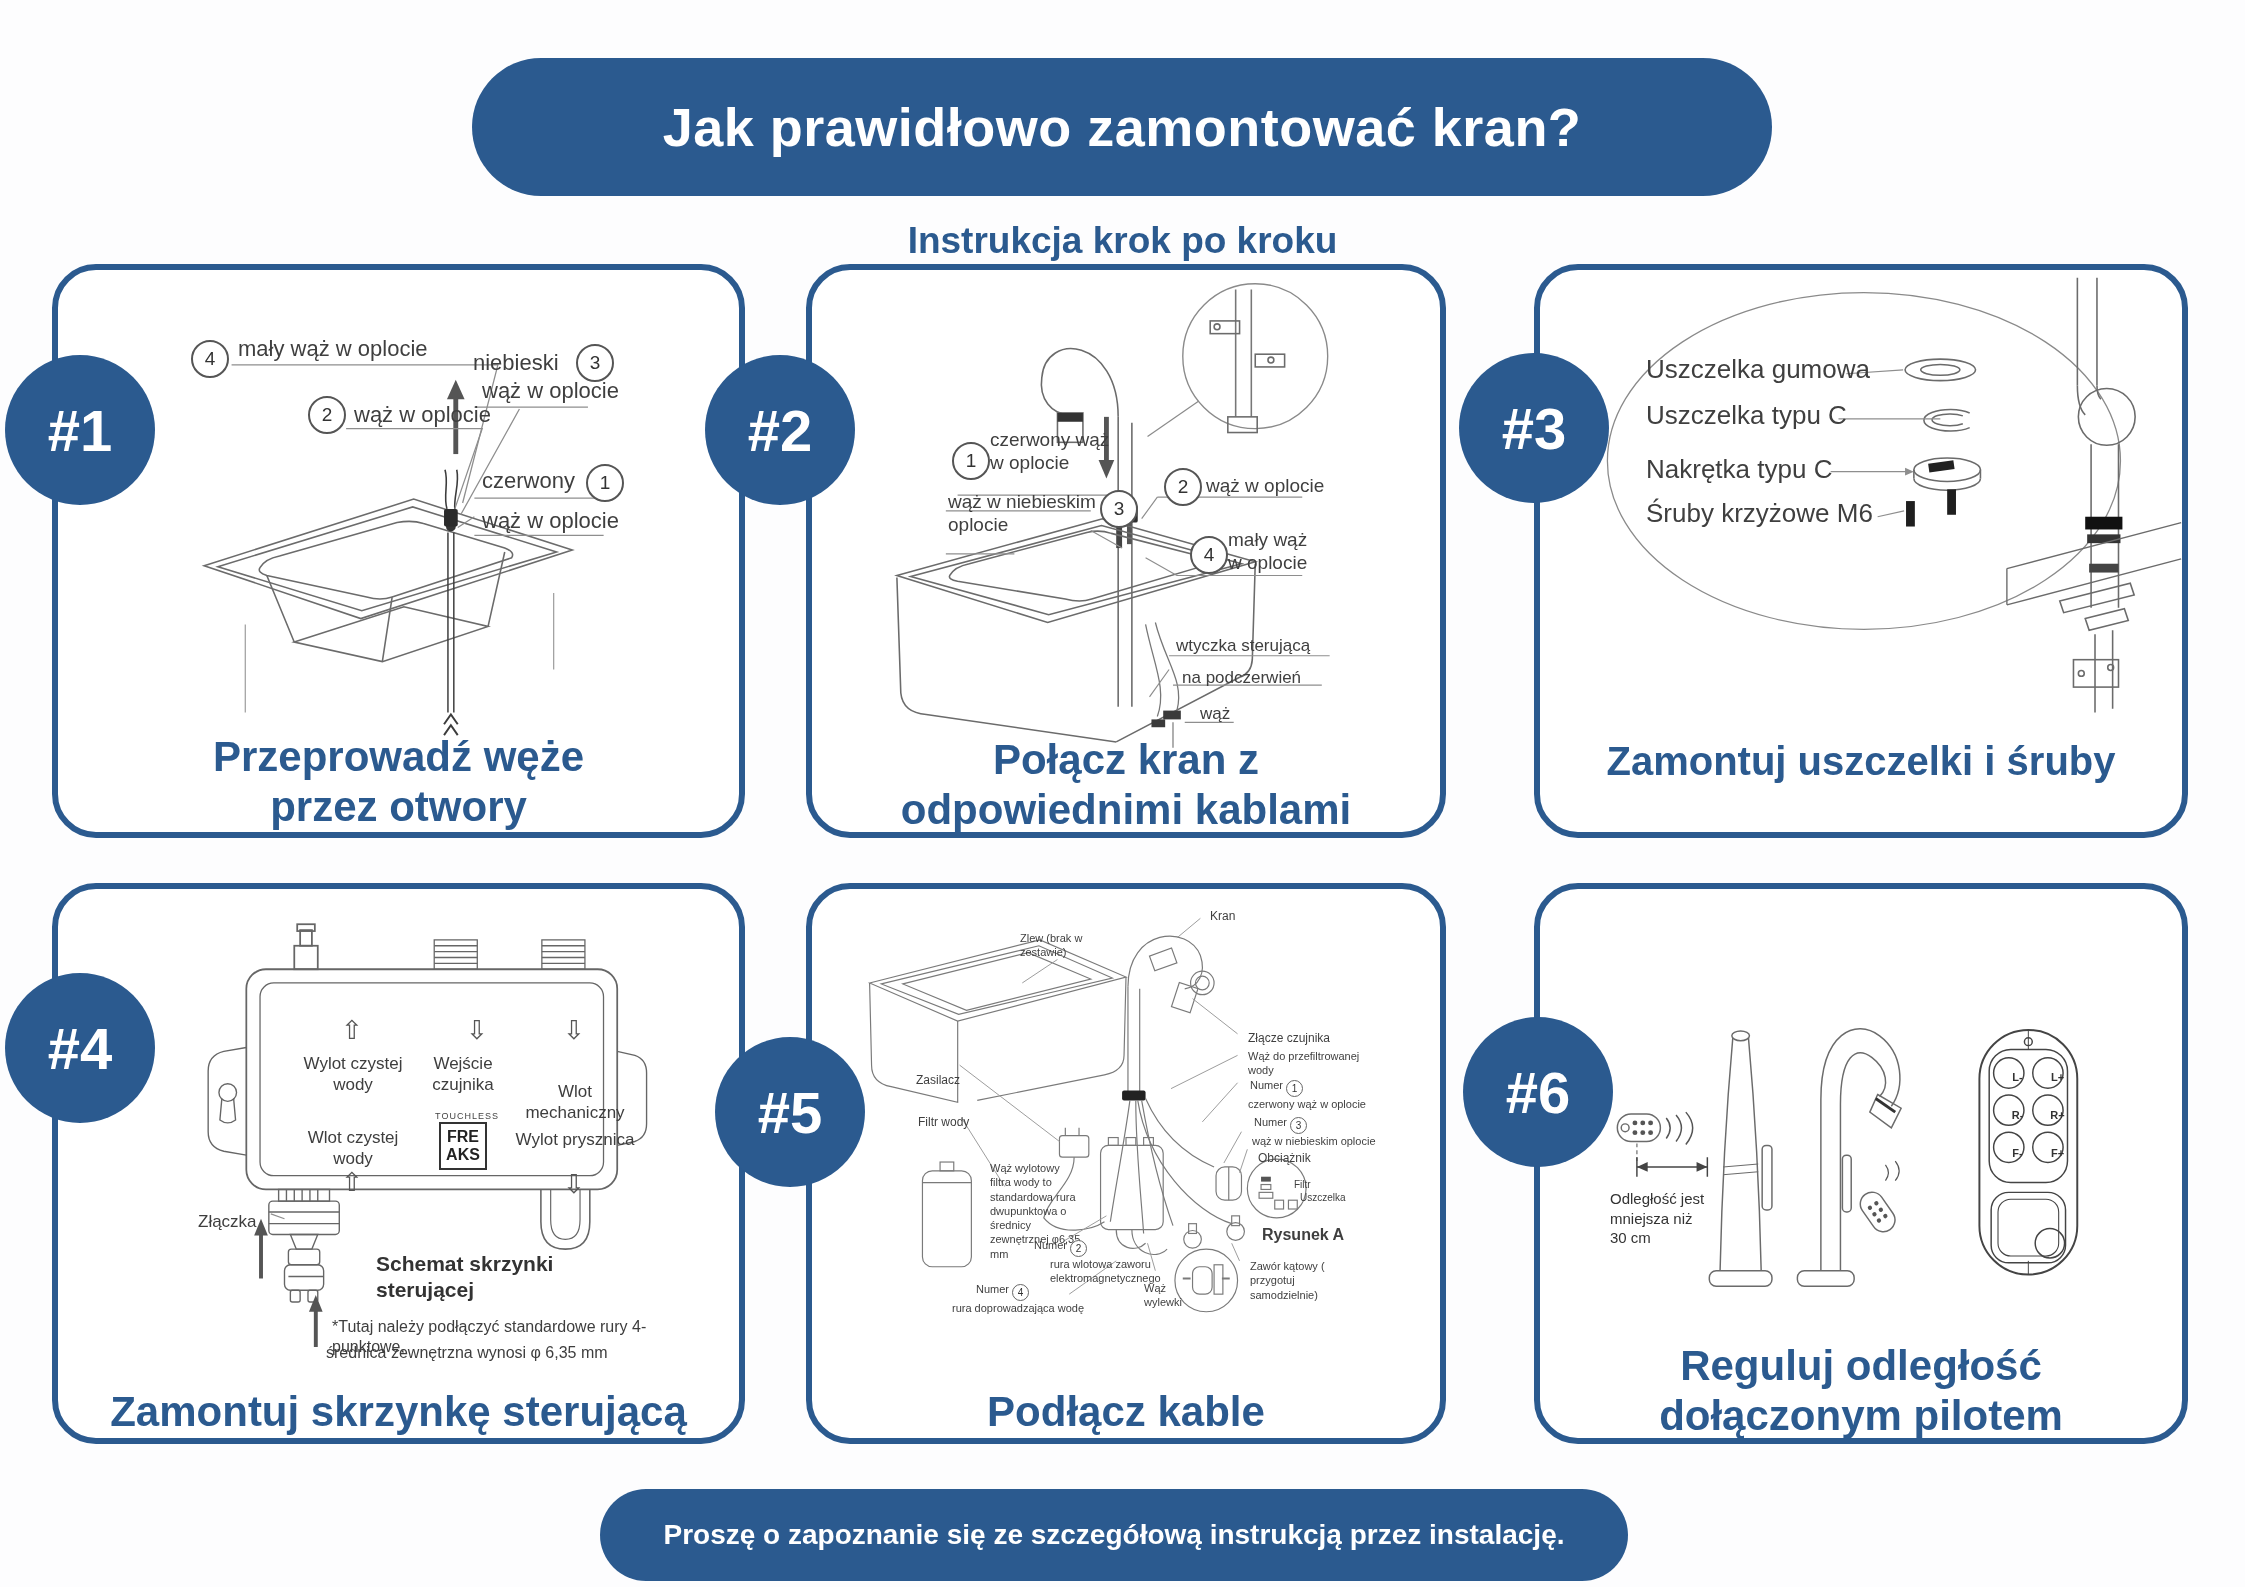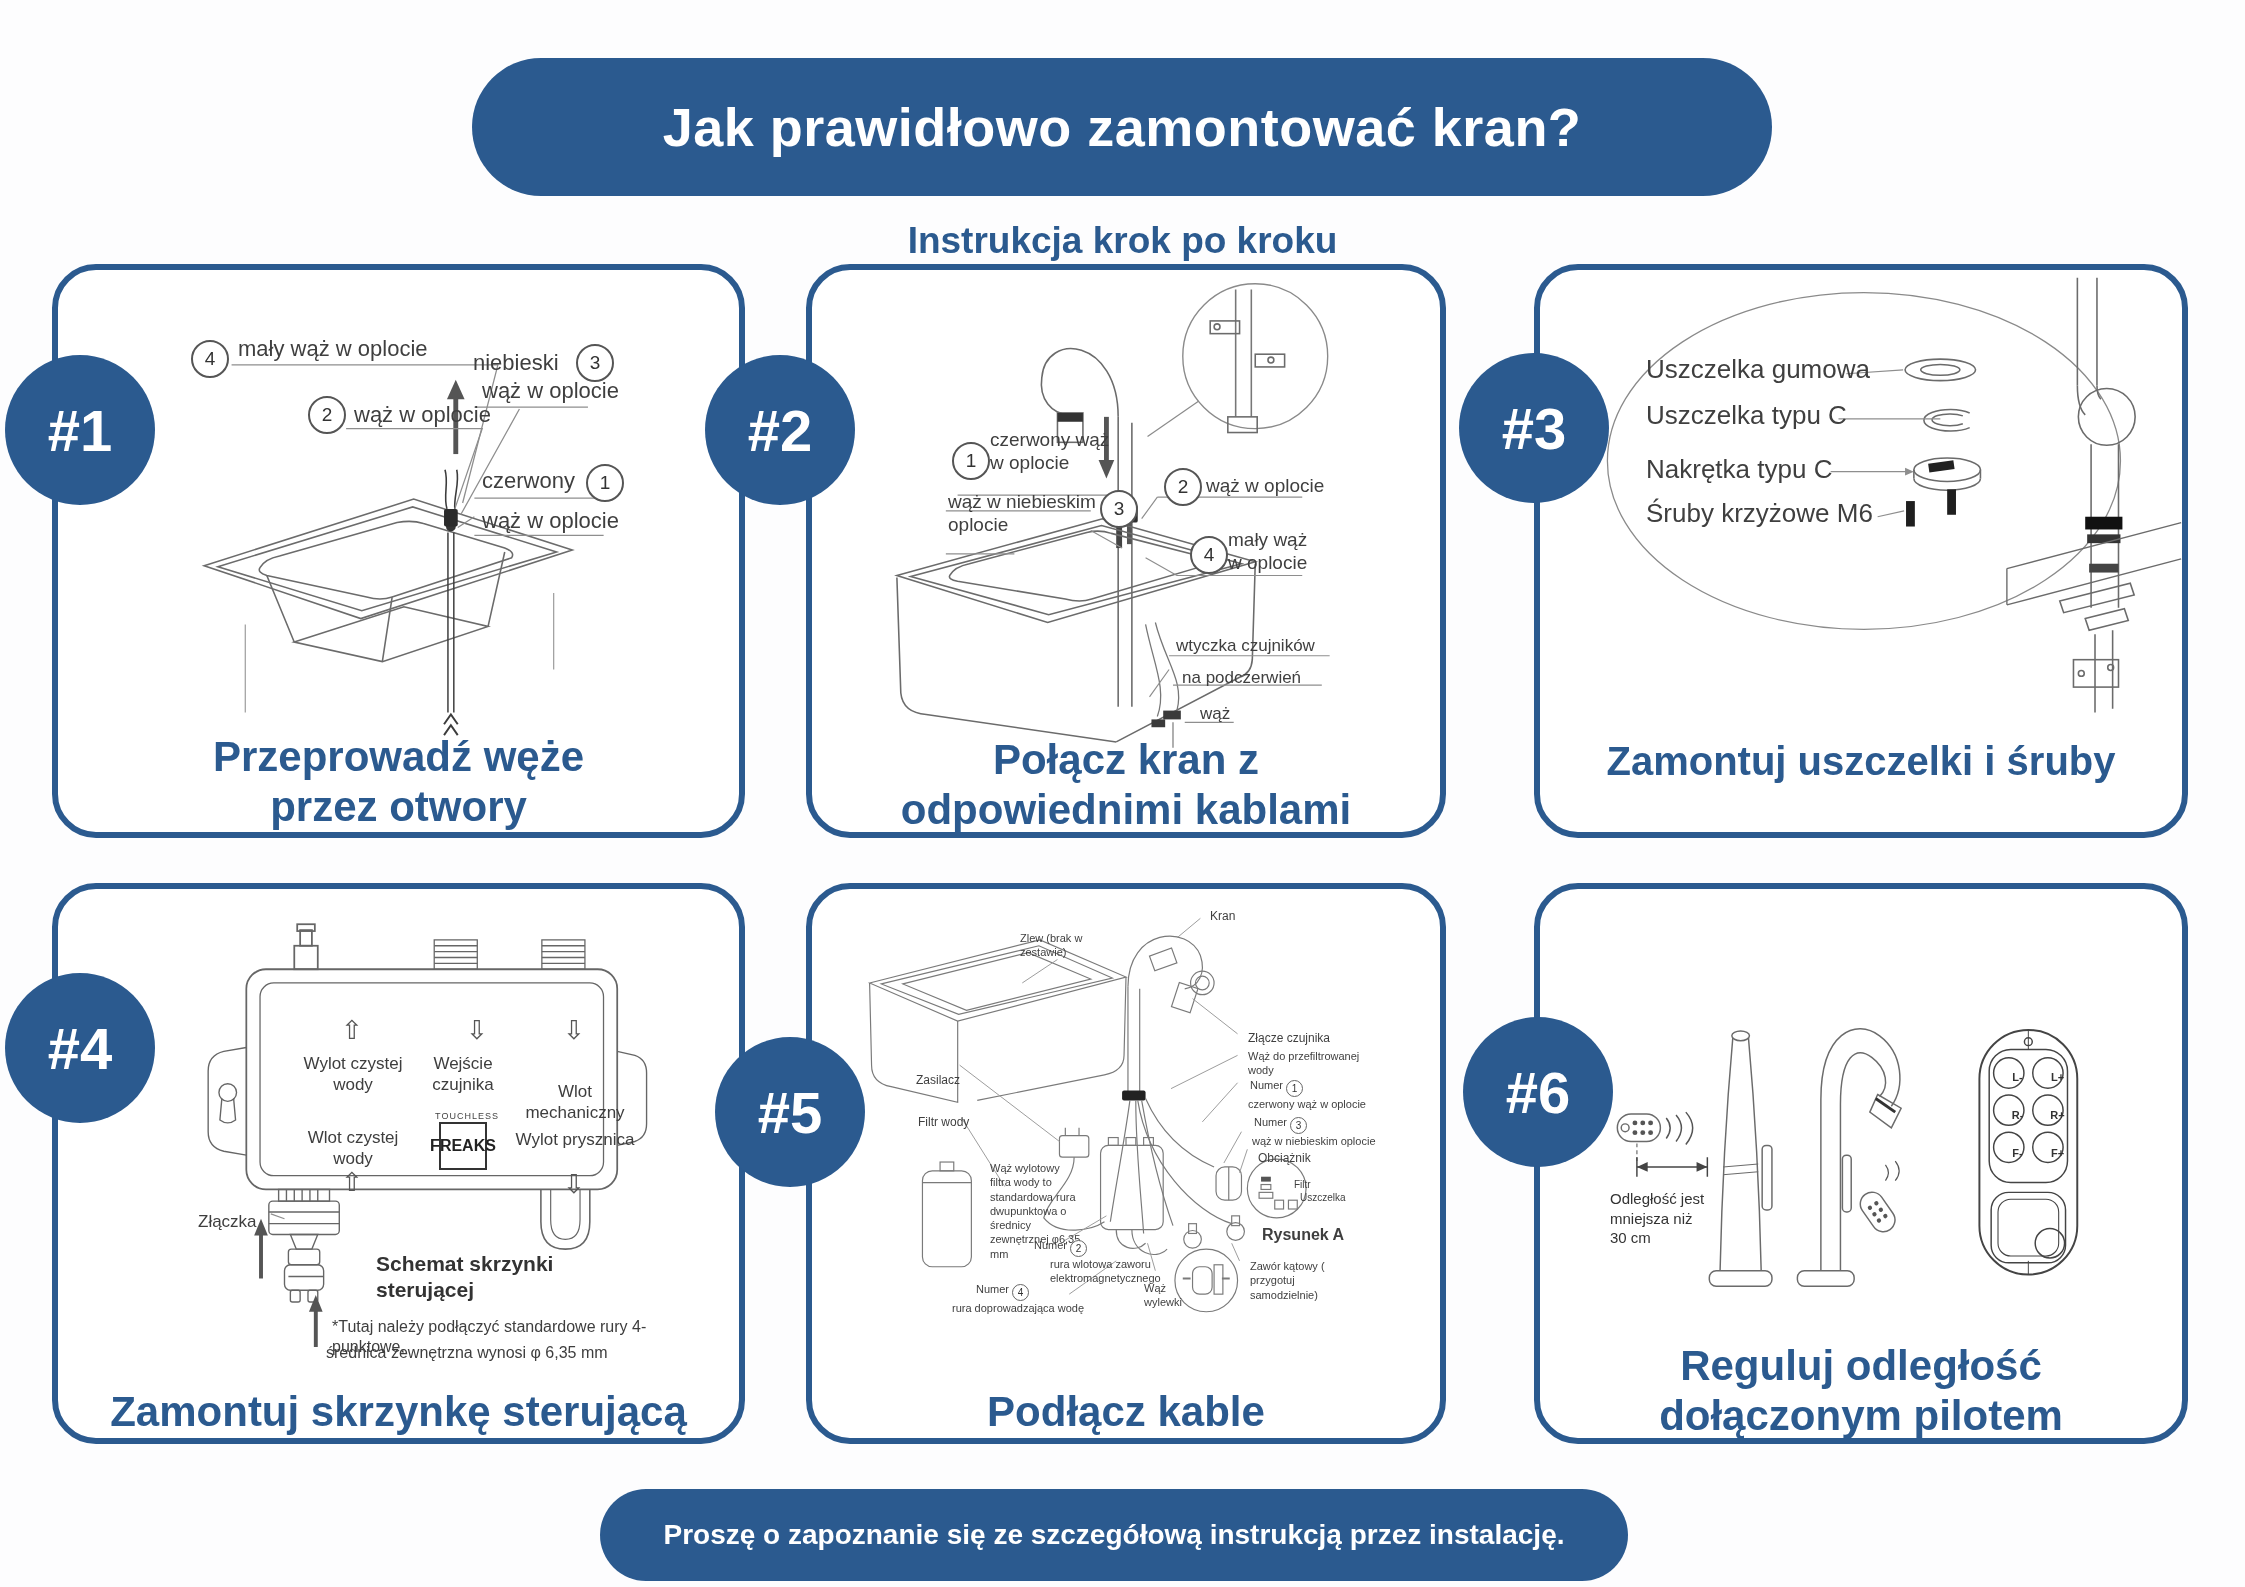--- a/index.html
+++ b/index.html
@@ -40,21 +40,21 @@
   #p6 .caption{top:452px;padding:0 90px;}
 
   .lbl{position:absolute;color:#3f3f3f;font-size:22px;line-height:1.22;z-index:2;}
   .circ{position:absolute;width:38px;height:38px;border:2px solid #555;border-radius:50%;background:#fff;
     display:flex;align-items:center;justify-content:center;font-size:19px;color:#333;z-index:2;}
 
   .p4lbl{position:absolute;color:#3e3e3e;font-size:17px;line-height:1.25;text-align:center;z-index:2;}
   .p4arrow{position:absolute;color:#555;font-size:26px;z-index:2;}
   .logo-top{position:absolute;color:#444;font-size:9px;letter-spacing:1px;text-align:center;z-index:2;}
   .logo-box{position:absolute;border:2px solid #333;color:#222;font-size:16px;font-weight:bold;line-height:1.15;
-    display:flex;flex-direction:row;align-items:center;justify-content:center;z-index:2;background:#fff;}
+    display:flex;flex-direction:column;align-items:center;justify-content:center;z-index:2;background:#fff;}
 
   .p5lbl{position:absolute;color:#3f3f3f;font-size:11px;line-height:1.3;z-index:2;}
   .circ-s{display:inline-flex;width:17px;height:17px;border:1.5px solid #666;border-radius:50%;background:#fff;
     align-items:center;justify-content:center;font-size:10px;color:#333;vertical-align:-3px;margin-left:3px;}
 
   .btn-lbl{position:absolute;width:31px;height:31px;display:flex;align-items:center;justify-content:center;
     font-size:11px;font-weight:bold;color:#333;z-index:2;}
 
   .pill-footer{position:absolute;left:600px;top:1489px;width:1028px;height:92px;background:var(--blue);
     border-radius:46px;display:flex;align-items:center;justify-content:center;z-index:4;}
@@ -163,21 +163,21 @@
       </g>
     </svg>
     <span class="circ" style="left:140px;top:172px;">1</span>
     <div class="lbl" style="left:178px;top:158px;width:128px;font-size:19px;">czerwony wąż w oplocie</div>
     <div class="lbl" style="left:136px;top:220px;width:160px;font-size:19px;">wąż w niebieskim oplocie</div>
     <span class="circ" style="left:288px;top:220px;">3</span>
     <span class="circ" style="left:352px;top:198px;">2</span>
     <div class="lbl" style="left:394px;top:204px;font-size:19px;">wąż w oplocie</div>
     <span class="circ" style="left:378px;top:266px;">4</span>
     <div class="lbl" style="left:416px;top:258px;width:95px;font-size:19px;">mały wąż w oplocie</div>
-    <div class="lbl" style="left:364px;top:366px;font-size:17px;">wtyczka czujników</div>
+    <div class="lbl" style="left:364px;top:366px;font-size:17px;">wtyczka sterującą</div>
     <div class="lbl" style="left:370px;top:398px;font-size:17px;">na podczerwień</div>
     <div class="lbl" style="left:388px;top:434px;font-size:17px;">wąż</div>
     <div class="caption">Połącz kran z odpowiednimi kablami</div>
   </div>
 
   <div class="panel" id="p3">
     <svg viewBox="0 0 654 574" fill="none" stroke="#6b6b6b" stroke-width="1.6">
       <ellipse cx="330" cy="195" rx="262" ry="172" stroke="#8a8a8a" stroke-width="1.3"></ellipse>
 
       <ellipse cx="408" cy="102" rx="36" ry="11"></ellipse>

